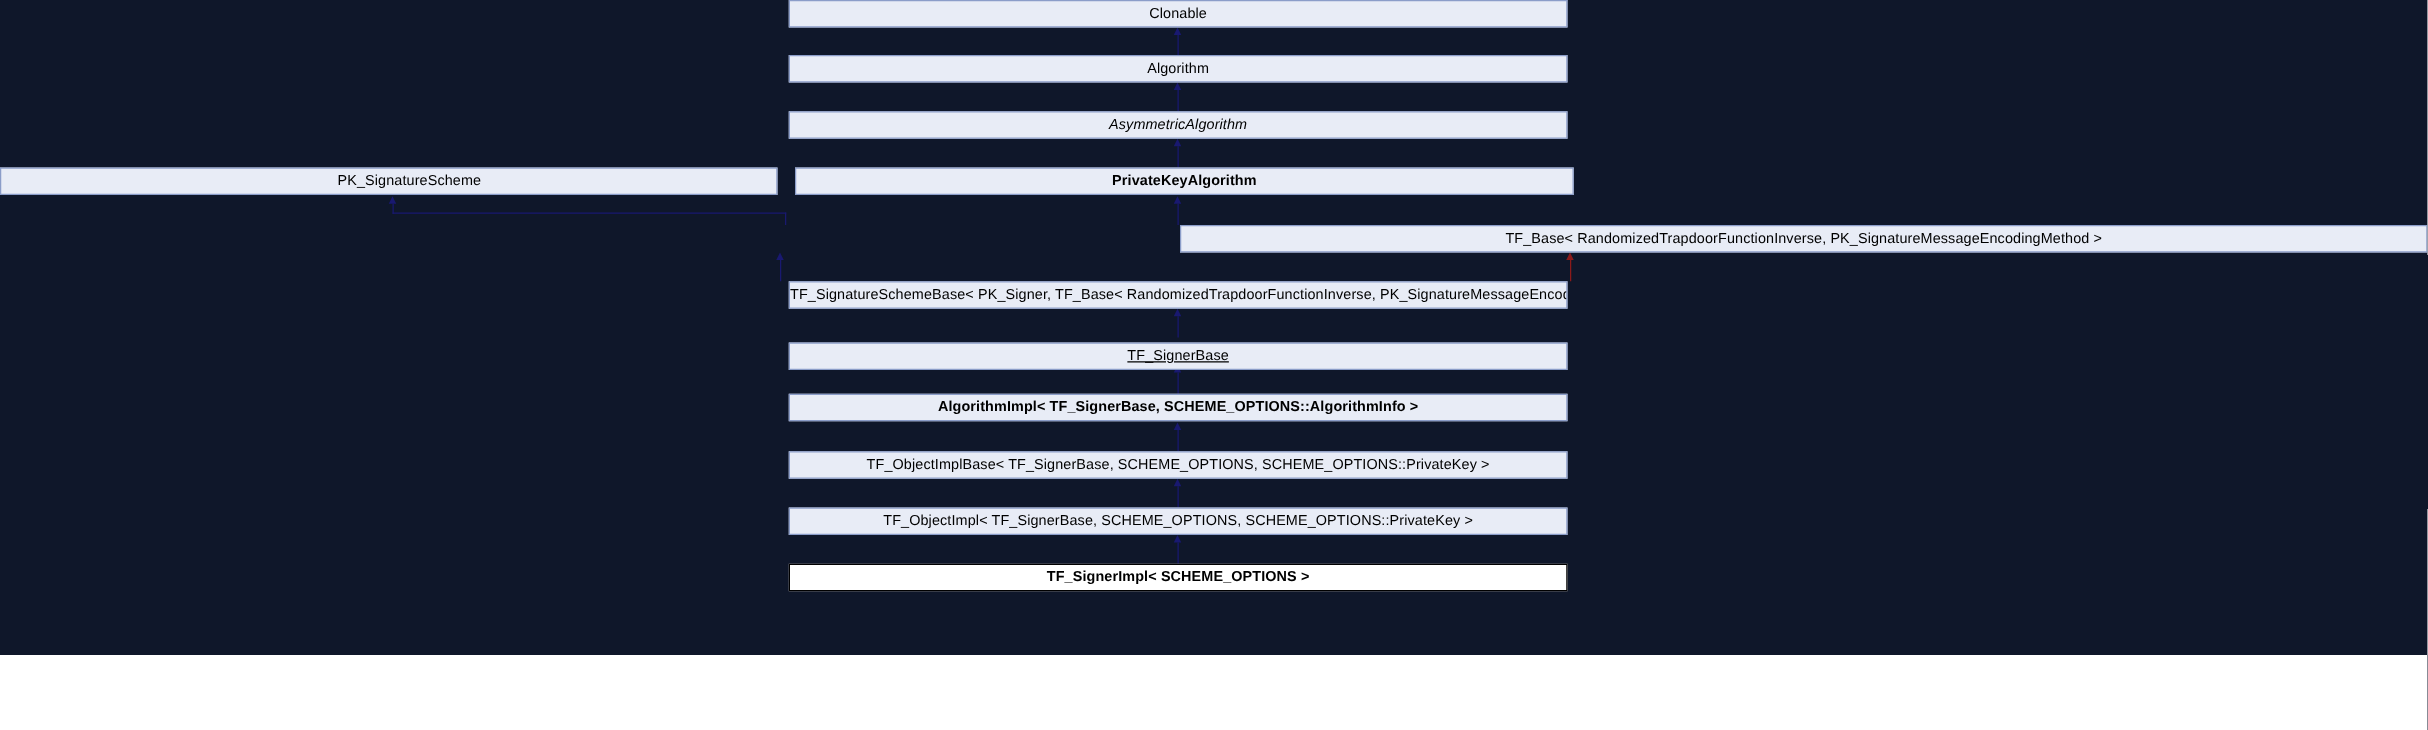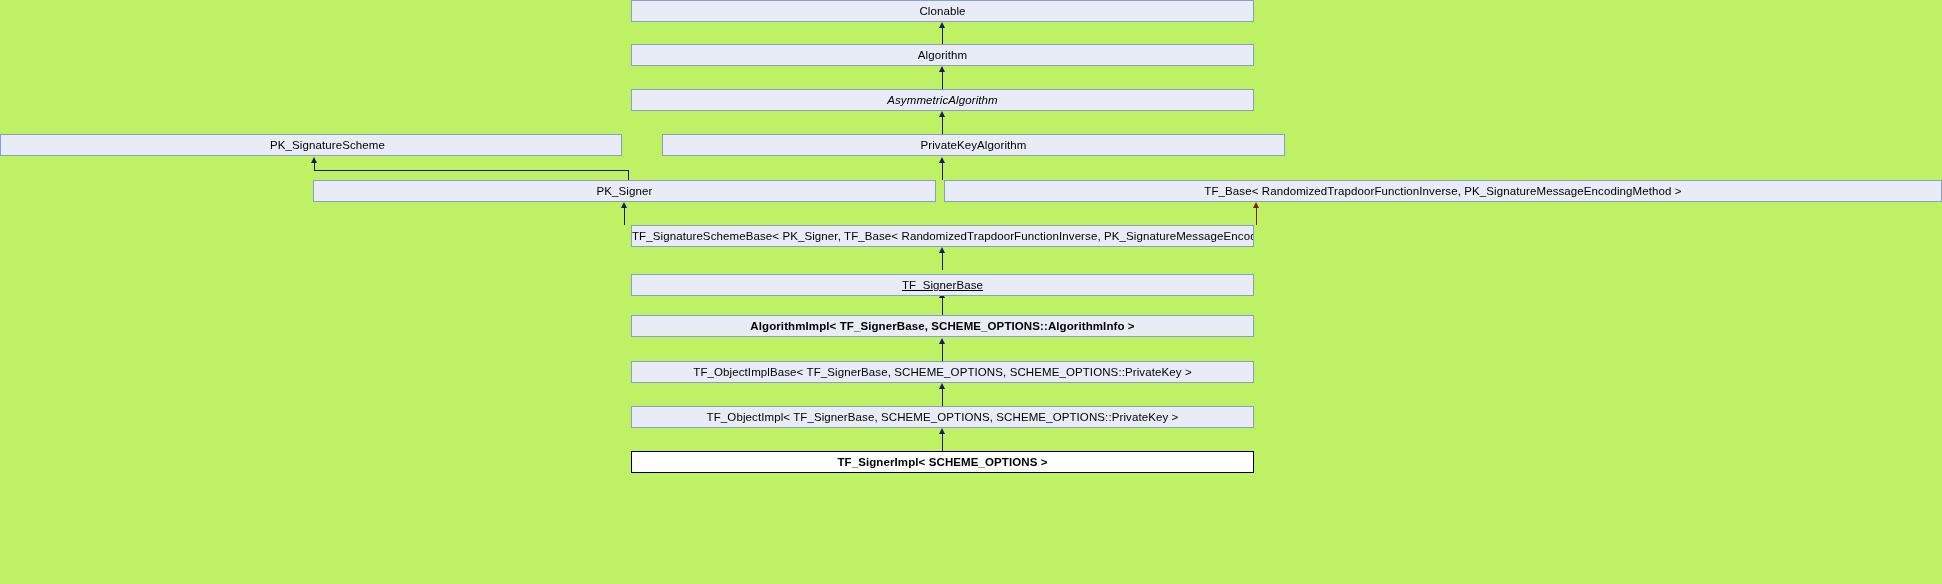--- a/index.html
+++ b/index.html
@@ -6,22 +6,22 @@
     margin: 0;
     padding: 0;
     background: #ffffff;
   }
   body {
     font-family: "Liberation Sans", sans-serif;
   }
   #diagram {
     position: relative;
     width: 1942px;
-    height: 584px;
-    background: #bef264;
+    height: 524px;
+    background: #0f172a;
     overflow: hidden;
   }
   .node {
     position: absolute;
     box-sizing: border-box;
     height: 22px;
     line-height: 20px;
     border: 1px solid #8b9dc9;
     background: #e8ecf6;
     color: #000000;
@@ -104,23 +104,22 @@
   <div class="arrow" style="left:938.5px; top:428px;"></div>
 
   <div class="node" style="left:631px; top:0px; width:623px;">Clonable</div>
 
   <div class="node" style="left:631px; top:44px; width:623px;">Algorithm</div>
 
   <div class="node" style="left:631px; top:89px; width:623px;font-style:italic;">AsymmetricAlgorithm</div>
 
   <div class="node" style="left:0px; top:134px; width:622px;padding-left:33px;">PK_SignatureScheme</div>
 
-  <div class="node" style="left:662px; top:134px; width:623px;">PrivateKeyAlgorithm</div>
+  <div class="node" style="left:636px; top:134px; width:623px;font-weight:bold;">PrivateKeyAlgorithm</div>
 
-  <div class="node" style="left:313px; top:180px; width:623px;">PK_Signer</div>
 
   <div class="node" style="left:944px; top:180px; width:998px;">TF_Base&lt; RandomizedTrapdoorFunctionInverse, PK_SignatureMessageEncodingMethod &gt;</div>
 
   <div class="node" style="left:631px; top:225px; width:623px;">TF_SignatureSchemeBase&lt; PK_Signer, TF_Base&lt; RandomizedTrapdoorFunctionInverse, PK_SignatureMessageEncodingMethod &gt; &gt;</div>
 
   <div class="node" style="left:631px; top:274px; width:623px;text-decoration:underline;">TF_SignerBase</div>
 
   <div class="node" style="left:631px; top:315px; width:623px;font-weight:bold;">AlgorithmImpl&lt; TF_SignerBase, SCHEME_OPTIONS::AlgorithmInfo &gt;</div>
 
   <div class="node" style="left:631px; top:406px; width:623px;">TF_ObjectImpl&lt; TF_SignerBase, SCHEME_OPTIONS, SCHEME_OPTIONS::PrivateKey &gt;</div>

